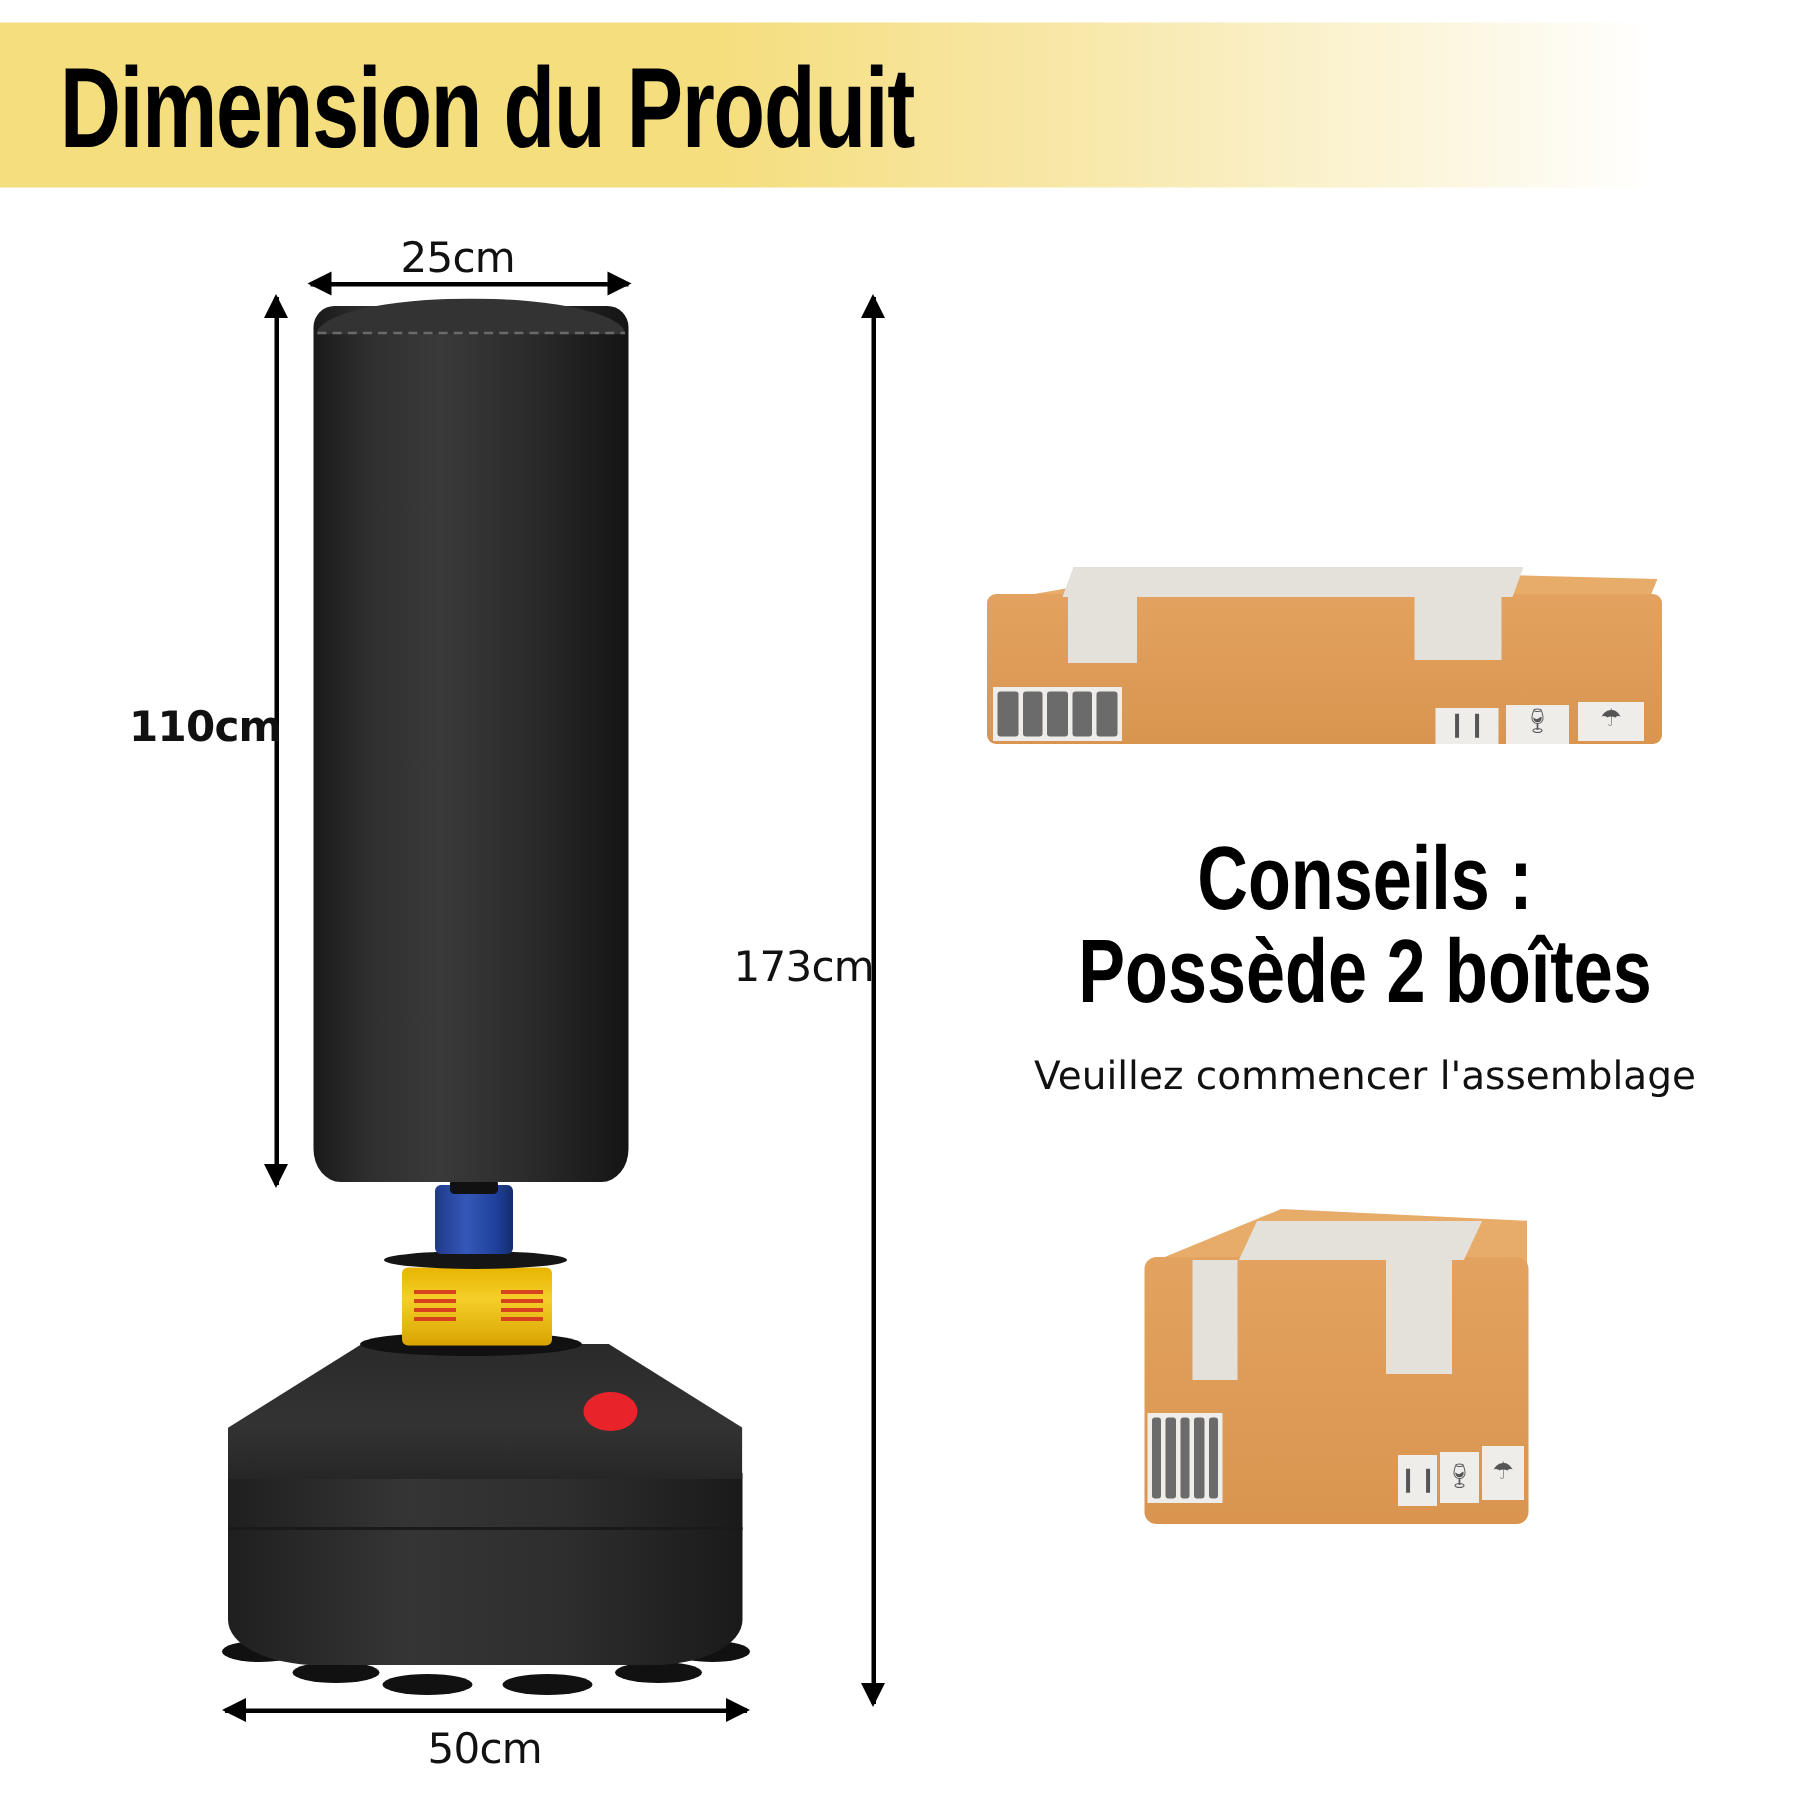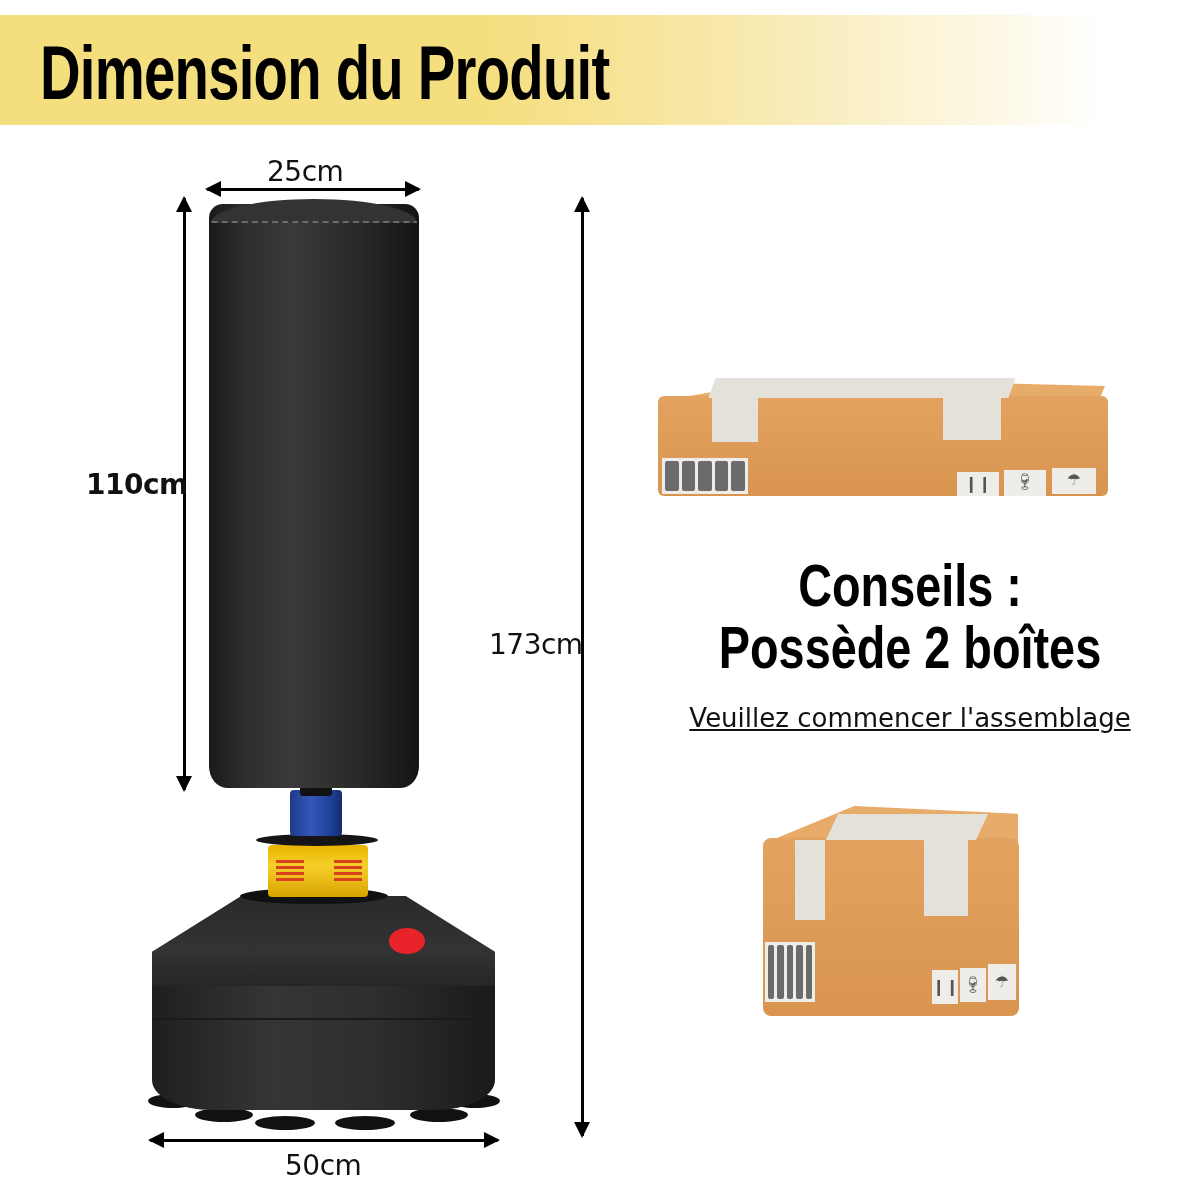--- a/index.html
+++ b/index.html
@@ -78,21 +78,21 @@
     .label-bars span { flex: 1; background: #6b6b6b; border-radius: 2px; }
     .label-icon { position: absolute; background: #EFEDE9; color: #555; font-size: 16px; line-height: 24px; text-align: center; }
 
     .tips-heading {
       position: absolute; left: 620px; width: 580px; text-align: center; margin: 0;
       font-family: "Liberation Sans", sans-serif; font-weight: bold; font-size: 60px; line-height: 64px;
       color: #000; transform: scaleX(0.78); transform-origin: center;
     }
     .tips-body {
       position: absolute; left: 620px; top: 702px; width: 580px; text-align: center;
-      font-family: "DejaVu Sans", sans-serif; font-size: 26px; line-height: 32px; color: #111; text-decoration: underline;
+      font-family: "DejaVu Sans", sans-serif; font-size: 26px; line-height: 32px; color: #111;
     }
   </style>
 </head>
 <body>
 
 <div class="header-band">
   <h1 class="header-title">Dimension du Produit</h1>
 </div>
 
 <div class="dim-label" style="left:267px; top:155px;">25cm</div>

